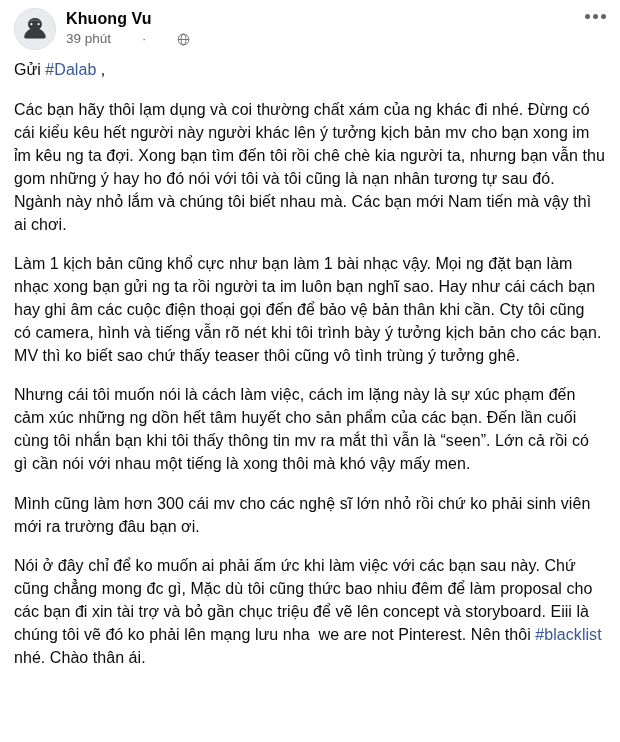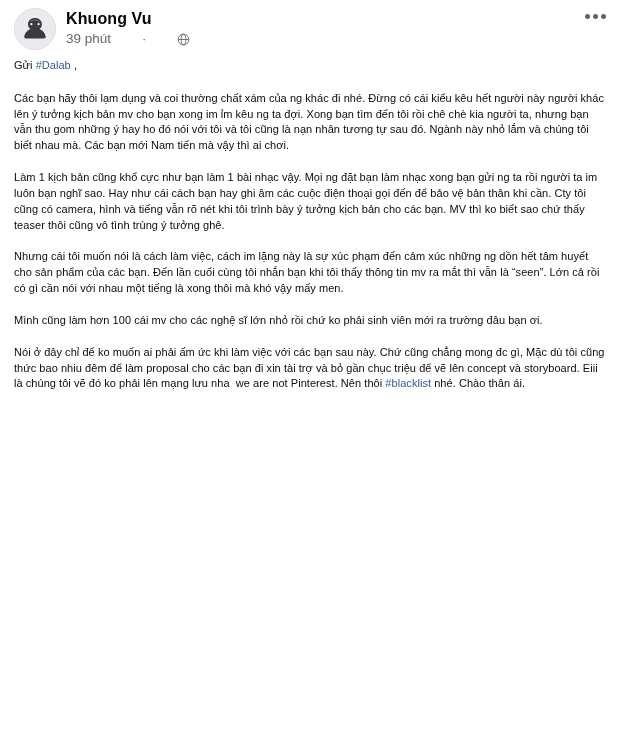--- a/index.html
+++ b/index.html
@@ -92,21 +92,21 @@
   }
   .menu-dots span {
     width: 5px;
     height: 5px;
     border-radius: 50%;
     background: #606266;
     display: block;
   }
   .post-body {
     padding: 4px 14px 10px 14px;
-    font-size: 11px;
+    font-size: 16px;
     line-height: 1.44;
     color: #0b0b0b;
     letter-spacing: 0.05px;
   }
   .para {
     margin: 0 0 16px 0;
     white-space: pre-wrap;
     word-wrap: break-word;
   }
   .para:last-child {
@@ -155,17 +155,17 @@
         <span></span>
         <span></span>
     </div>
   </div>
 
   <div class="post-body">
     <p class="para greeting" id="para-0">Gửi <span class="hashtag">#Dalab</span> ,</p>
     <p class="para" id="para-1">Các bạn hãy thôi lạm dụng và coi thường chất xám của ng khác đi nhé. Đừng có cái kiểu kêu hết người này người khác lên ý tưởng kịch bản mv cho bạn xong im ỉm kêu ng ta đợi. Xong bạn tìm đến tôi rồi chê chè kia người ta, nhưng bạn vẫn thu gom những ý hay ho đó nói với tôi và tôi cũng là nạn nhân tương tự sau đó. Ngành này nhỏ lắm và chúng tôi biết nhau mà. Các bạn mới Nam tiến mà vậy thì ai chơi.</p>
     <p class="para" id="para-2">Làm 1 kịch bản cũng khổ cực như bạn làm 1 bài nhạc vậy. Mọi ng đặt bạn làm nhạc xong bạn gửi ng ta rồi người ta im luôn bạn nghĩ sao. Hay như cái cách bạn hay ghi âm các cuộc điện thoại gọi đến để bảo vệ bản thân khi cần. Cty tôi cũng có camera, hình và tiếng vẫn rõ nét khi tôi trình bày ý tưởng kịch bản cho các bạn. MV thì ko biết sao chứ thấy teaser thôi cũng vô tình trùng ý tưởng ghê.</p>
     <p class="para" id="para-3">Nhưng cái tôi muốn nói là cách làm việc, cách im lặng này là sự xúc phạm đến cảm xúc những ng dồn hết tâm huyết cho sản phẩm của các bạn. Đến lần cuối cùng tôi nhắn bạn khi tôi thấy thông tin mv ra mắt thì vẫn là “seen”. Lớn cả rồi có gì cần nói với nhau một tiếng là xong thôi mà khó vậy mấy men.</p>
-    <p class="para" id="para-4">Mình cũng làm hơn 100 cái mv cho các nghệ sĩ lớn nhỏ rồi chứ ko phải sinh viên mới ra trường đâu bạn ơi.</p>
+    <p class="para" id="para-4">Mình cũng làm hơn 300 cái mv cho các nghệ sĩ lớn nhỏ rồi chứ ko phải sinh viên mới ra trường đâu bạn ơi.</p>
     <p class="para" id="para-5">Nói ở đây chỉ để ko muốn ai phải ấm ức khi làm việc với các bạn sau này. Chứ cũng chẳng mong đc gì, Mặc dù tôi cũng thức bao nhiu đêm để làm proposal cho các bạn đi xin tài trợ và bỏ gần chục triệu để vẽ lên concept và storyboard. Eiii là chúng tôi vẽ đó ko phải lên mạng lưu nha  we are not Pinterest. Nên thôi <span class="hashtag">#blacklist</span> nhé. Chào thân ái.</p>
   </div>
 
 </div>
 
 </body></html>

